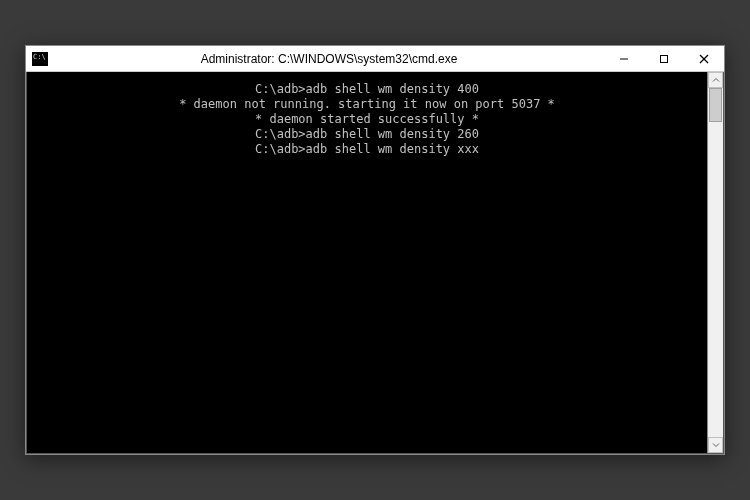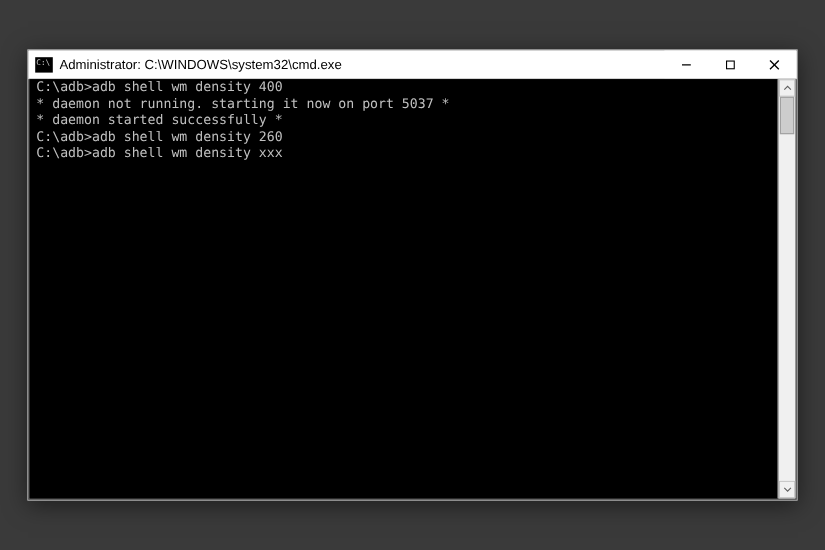--- a/index.html
+++ b/index.html
@@ -12,20 +12,21 @@
     font-family: 'Segoe UI', Tahoma, sans-serif;
   }
   .window {
     width: 700px;
     height: 410px;
     background: #fff;
     border: 1px solid #888;
     box-shadow: 0 4px 20px rgba(0,0,0,0.5);
     display: flex;
     flex-direction: column;
+    text-align: center;
   }
   .titlebar {
     height: 26px;
     background: #fff;
     display: flex;
     align-items: center;
     border-bottom: 1px solid #ccc;
     user-select: none;
   }
   .titlebar-icon {
@@ -77,21 +78,21 @@
     border: 1px solid #555;
     border-top: none;
   }
   .console {
     flex: 1;
     background: #000;
     color: #c0c0c0;
     font-family: Consolas, 'Lucida Console', monospace;
     font-size: 12px;
     line-height: 15px;
-    padding: 0 6px;
+    padding: 10px 6px;
     white-space: pre;
     overflow: hidden;
   }
   .console .line { display: block; }
   .scrollbar {
     width: 16px;
     background: #f0f0f0;
     display: flex;
     flex-direction: column;
     border-left: 1px solid #888;

